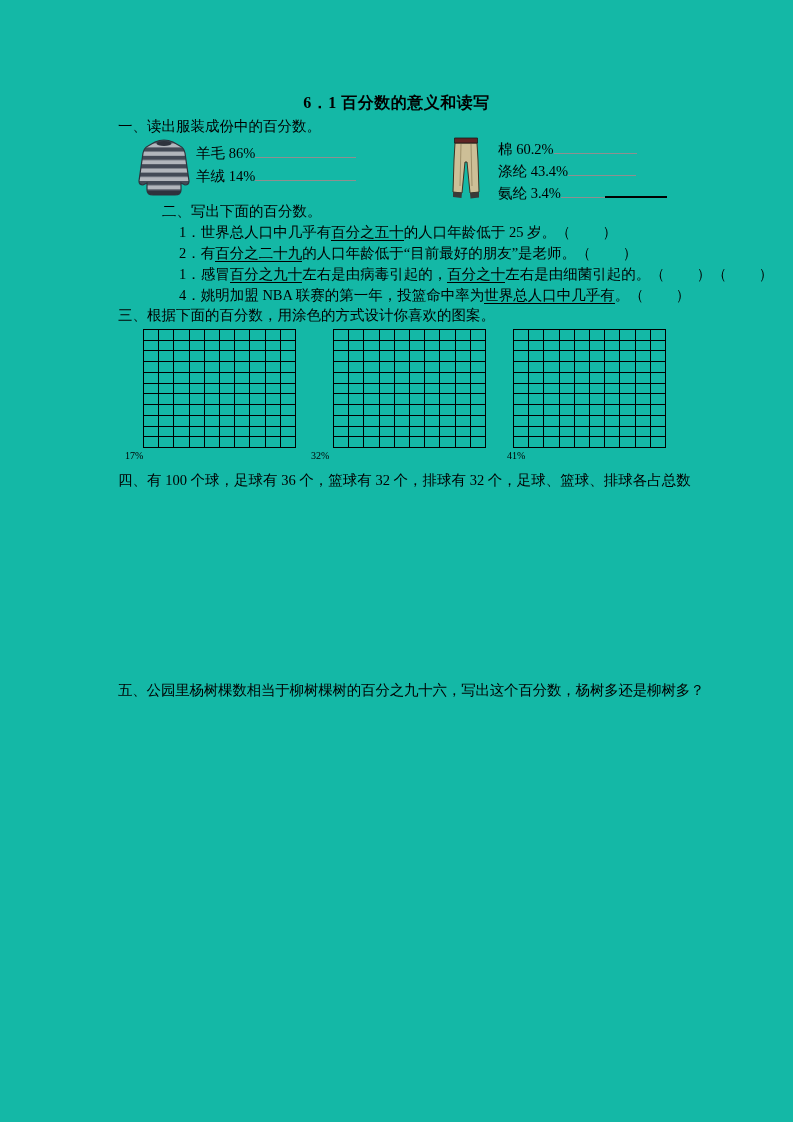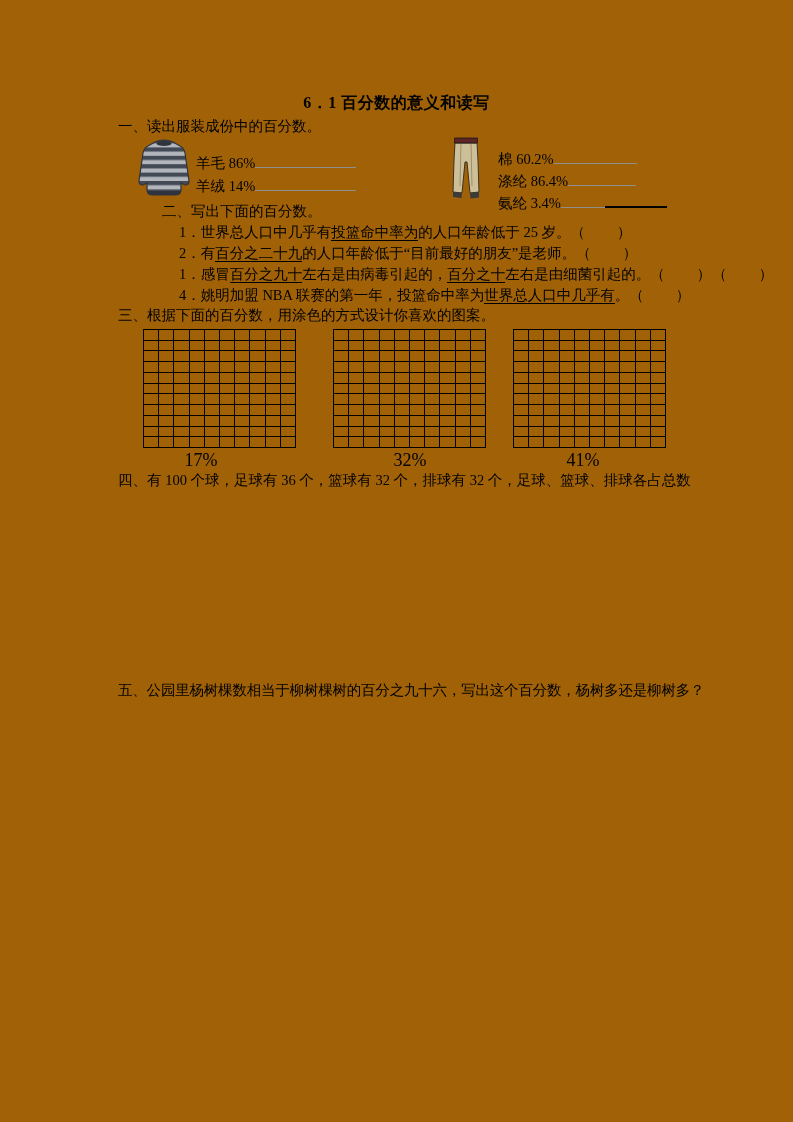--- a/index.html
+++ b/index.html
@@ -1,20 +1,20 @@
 <!DOCTYPE html>
 <html style="--ink: #000000; --underline-gray: #8f8f8f; --sweater-dark: #434a56; --sweater-light: #b2b6bc; --sweater-trim: #2e333d; --pants-fill: #cdbf97; --pants-waist: #5f2424; --pants-outline: #3c3222;"><head>
 <meta charset="utf-8">
 <style>
   html,body{margin:0;padding:0;background:#e8e8e8;}
   .page{
     position:relative;
     width:793px;height:1122px;
     margin:0 auto;
-    background:#a16207;
+    background:#14b8a6;
     font-family:"Liberation Serif","DejaVu Serif",serif;
     color:var(--ink,#000);
     font-size:14.5px;
     overflow:hidden;
   }
   .abs{position:absolute;}
   .title{
     top:93px;left:0;width:100%;
     text-align:center;
     font-weight:bold;font-size:16px;letter-spacing:0.5px;
@@ -24,36 +24,36 @@
   .sec2{left:118px;top:201px;line-height:21px;margin-left:44px;}
   .u{border-bottom:1px solid var(--ink,#000);padding-bottom:0;}
   .blank{letter-spacing:1px;}
   
   .uline{
     display:inline-block;height:13px;
     border-bottom:1px solid var(--underline-gray,#8a8a8a);
     vertical-align:baseline;
   }
   .uline.black{border-bottom:2px solid var(--ink,#000);height:12px;}
-  .clothes-lines{line-height:23px;white-space:nowrap;margin-top:10px;}
+  .clothes-lines{line-height:23px;white-space:nowrap;}
   .clothes-lines.pants-l{line-height:22px;}
   
   .pgrid{
     position:absolute;top:329px;
     width:152px;height:118px;
     display:grid;
     border-top:1px solid #000;border-left:1px solid #000;
   }
   .pgrid .cell{
     border-right:1px solid #000;border-bottom:1px solid #000;
     box-sizing:border-box;
   }
   .grid-label{
     position:absolute;top:450px;width:152px;
-    text-align:center;font-size:18px;
+    font-size:10px;
   }
   .sec4-wrap{left:118px;top:470px;line-height:21.5px;white-space:nowrap;}
   .sec4-line2{margin-left:25px;}
   .sec5{left:118px;top:681px;white-space:nowrap;letter-spacing:-0.2px;}
   svg{display:block;}
 </style>
 </head>
 <body>
 
 <div class="page">
@@ -88,27 +88,27 @@
   <svg class="abs" style="left:452px;top:136px;" width="28" height="66" viewBox="0 0 28 66" aria-hidden="true">
     <path d="M3,7 L25,7 L26,24 L27,56 L18,57 L15,26 L13,26 L10,57 L1,56 L2,24 Z" fill="var(--pants-fill,#cdbf97)" stroke="var(--pants-outline,#3c3222)" stroke-width="1" stroke-linejoin="round"></path>
     <path d="M9,8 L8,50 M19,8 L20,50" fill="none" stroke="#8a7a55" stroke-width="0.7"></path>
     <path d="M2.5,2 L25.5,2 L25.5,7 L2.5,7 Z" fill="var(--pants-waist,#5f2424)" stroke="#1a1a1a" stroke-width="0.8"></path>
     <path d="M10,56.5 L9.5,62 L1,61 L1,56 Z" fill="#3a3a38"></path>
     <path d="M18,57 L18.5,62.5 L27,61.5 L27,56 Z" fill="#3a3a38"></path>
   </svg>
 
   <div class="abs clothes-lines pants-l" style="left:498px;top:138px;">
     <div><span>棉 60.2%</span><span class="uline" style="width:83px;"></span></div>
-    <div><span>涤纶 86.4%</span><span class="uline" style="width:68px;"></span></div>
+    <div><span>涤纶 43.4%</span><span class="uline" style="width:68px;"></span></div>
     <div><span>氨纶 3.4%</span><span class="uline" style="width:46px;"></span><span class="uline black" style="width:62px;margin-left:-2px;"></span></div>
   </div>
 
   <div class="abs sec2">
     <div class="sec-head">二、写出下面的百分数。</div>
-    <div class="q-item"><span>1．世界总人口中几乎有</span><span class="u">投篮命中率为</span><span>的人口年龄低于 25 岁。</span><span class="blank">（　　）</span></div>
+    <div class="q-item"><span>1．世界总人口中几乎有</span><span class="u">百分之五十</span><span>的人口年龄低于 25 岁。</span><span class="blank">（　　）</span></div>
     <div class="q-item"><span>2．有</span><span class="u">百分之二十九</span><span>的人口年龄低于“目前最好的朋友”是老师。</span><span class="blank">（　　）</span></div>
     <div class="q-item"><span>1．感冒</span><span class="u">百分之九十</span><span>左右是由病毒引起的，</span><span class="u">百分之十</span><span>左右是由细菌引起的。</span><span class="blank">（　　）（　　）</span></div>
     <div class="q-item"><span>4．姚明加盟 NBA 联赛的第一年，投篮命中率为</span><span class="u">世界总人口中几乎有</span><span>。</span><span class="blank">（　　）</span></div>
   </div>
 
   <div class="abs sec-head" style="left:118px;top:306px;">三、根据下面的百分数，用涂色的方式设计你喜欢的图案。</div>
 
   <div class="pgrid" style="left: 143px; grid-template-columns: repeat(10, 1fr); grid-template-rows: repeat(11, 1fr);">
       <div class="cell"></div>
       <div class="cell"></div>
@@ -440,21 +440,21 @@
       <div class="cell"></div>
       <div class="cell"></div>
       <div class="cell"></div>
       <div class="cell"></div>
       <div class="cell"></div>
       <div class="cell"></div>
       <div class="cell"></div>
     </div>
 
   <div class="grid-label" style="left:125px;">17%</div>
-  <div class="grid-label" style="left:334px;">32%</div>
+  <div class="grid-label" style="left:311px;">32%</div>
   <div class="grid-label" style="left:507px;">41%</div>
 
   <div class="abs sec4-wrap">
     <div>四、有 100 个球，足球有 36 个，篮球有 32 个，排球有 32 个，足球、篮球、排球各占总数</div>
   </div>
 
   <div class="abs sec5">
     <span>五、公园里杨树棵数相当于柳树棵树的百分之九十六，写出这个百分数，杨树多还是柳树多？</span>
   </div>
 

